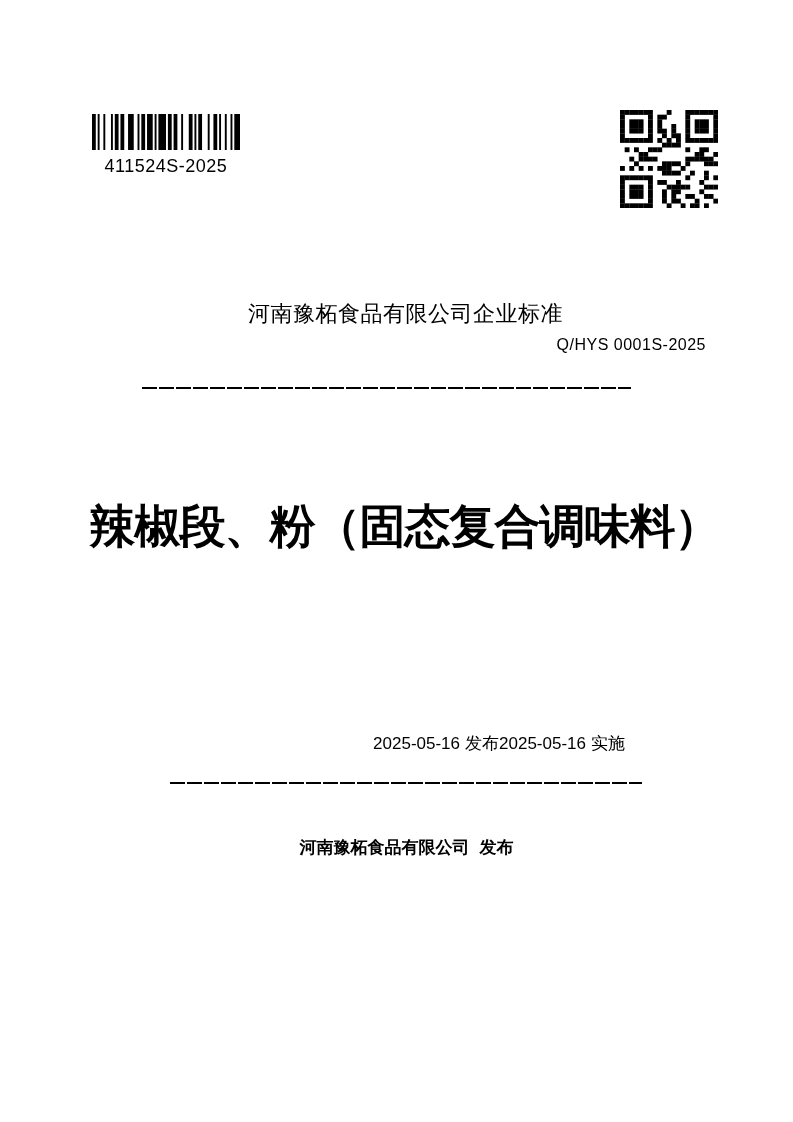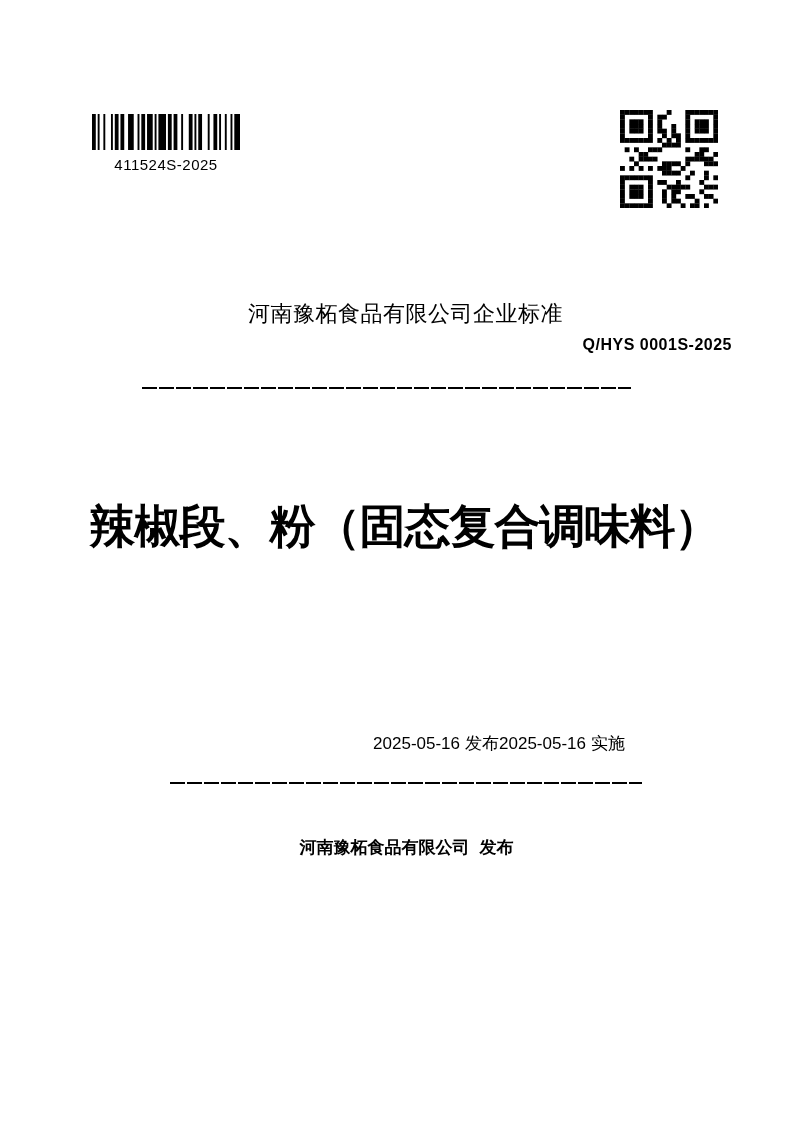--- a/index.html
+++ b/index.html
@@ -19,21 +19,21 @@
   .abs { position: absolute; }
 
   .barcode-block {
     left: 92px;
     top: 114px;
     width: 148px;
     text-align: center;
   }
   .barcode-text {
     margin-top: 2px;
-    font-size: 15px;
+    font-size: 18px;
     letter-spacing: 0.5px;
     color: #000000;
     white-space: nowrap;
   }
 
   .qr-code {
     left: 620px;
     top: 110px;
   }
 
@@ -43,24 +43,24 @@
     width: 100%;
     text-align: center;
     transform: translateX(9px);
     font-size: 22px;
     font-weight: 500;
     letter-spacing: 0.5px;
     white-space: nowrap;
   }
 
   .std-number {
-    right: 61px;
+    right: 87px;
     top: 336px;
     font-size: 16px;
-    font-weight: 700;
+    font-weight: 400;
     letter-spacing: 0.5px;
     white-space: nowrap;
   }
 
   .rule {
     height: 2px;
     background-image: repeating-linear-gradient(
       90deg,
       #000000 0px, #000000 15px,
       rgba(0,0,0,0) 15px, rgba(0,0,0,0) 17px

